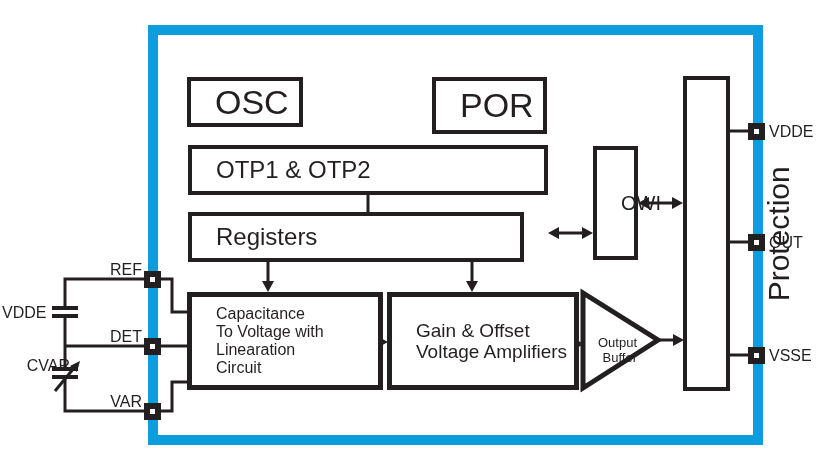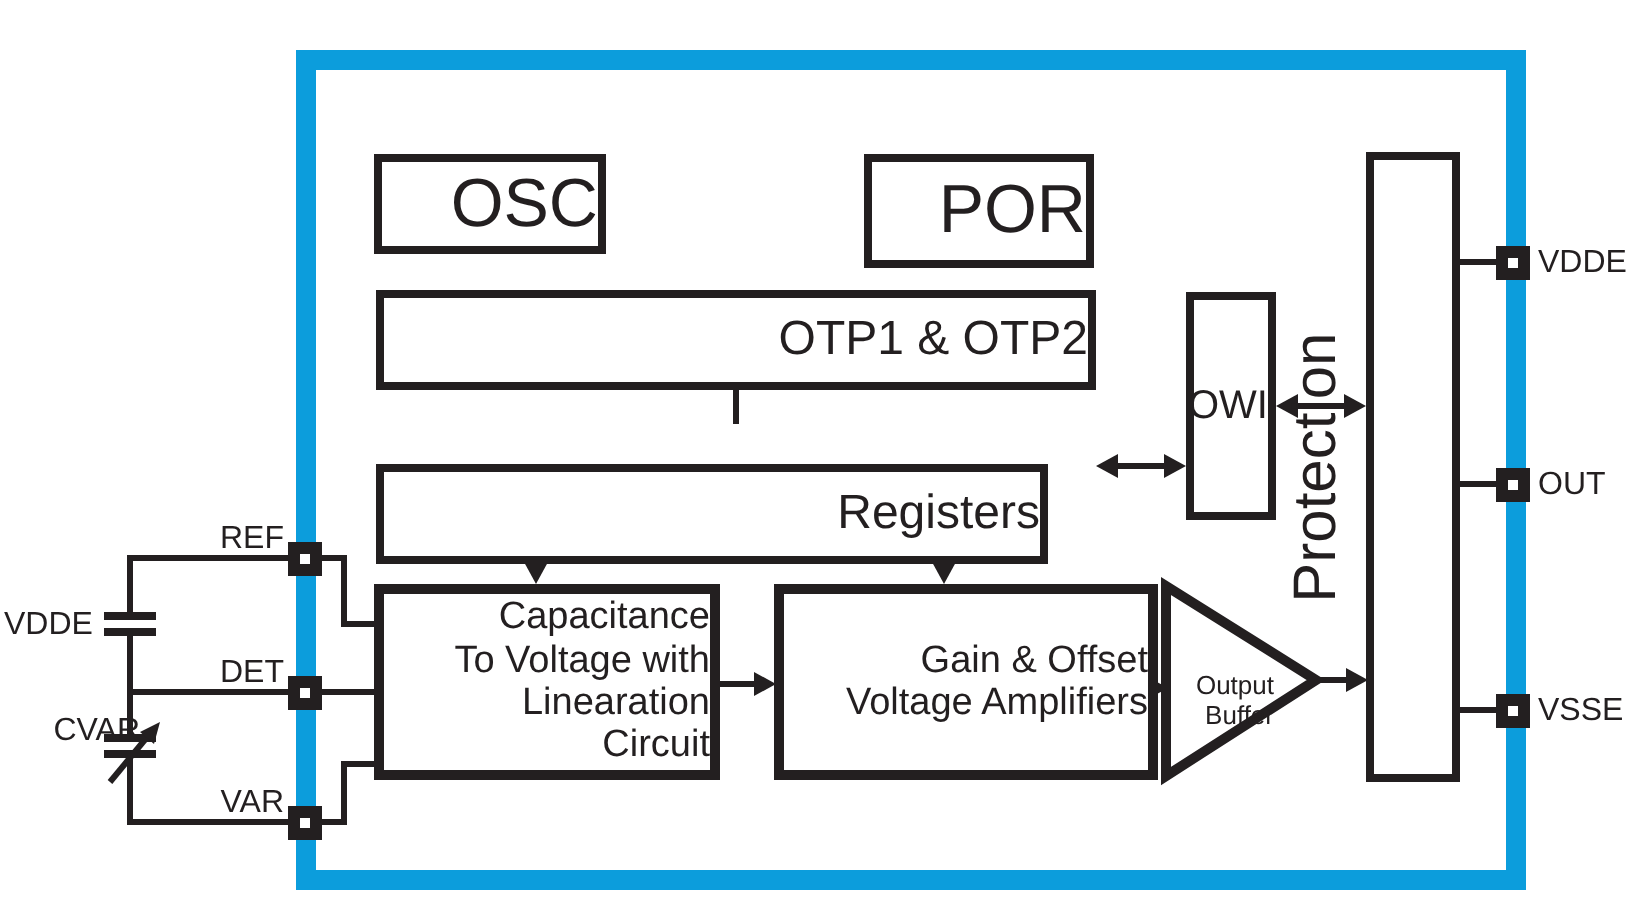--- a/index.html
+++ b/index.html
@@ -12,22 +12,22 @@
     position:absolute; left:148px; top:25px; width:615px; height:420px;
     border:10px solid var(--accent); box-sizing:border-box; z-index:0; background:transparent;
   }
   svg.wires { position:absolute; left:0; top:0; z-index:1; }
   .w    { stroke:var(--line); stroke-width:3; fill:none; }
   .plate{ stroke:var(--line); stroke-width:4; fill:none; }
   .head { fill:var(--line); stroke:none; }
   .tri  { fill:#fff; stroke:var(--line); stroke-width:5; stroke-linejoin:miter; }
   .blk {
     position:absolute; background:#fff; border:4px solid var(--line); box-sizing:border-box;
-    display:flex; flex-direction:column; align-items:flex-end; justify-content:center;
-    text-align:center; z-index:2; line-height:1.12;
+    display:flex; flex-direction:column; align-items:flex-start; justify-content:center;
+    text-align:center; z-index:2; line-height:1.12;padding-left:24px;
   }
   .blk-thick { border-width:5px; }
   .pin {
     position:absolute; width:17px; height:17px; background:#fff;
     border:6px solid var(--line); box-sizing:border-box; z-index:3;
   }
   .lbl { position:absolute; font-size:16px; line-height:1; z-index:2; white-space:nowrap; }
   .lbl-r { text-align:right; }
   .vert-text { transform:rotate(-90deg); white-space:nowrap; font-size:30px; }
   .ob-label {
@@ -102,25 +102,25 @@
   </div>
 
   <div class="blk" style="left:432px; top:77px; width:115px; height:57px; font-size:34px;">
     <span>POR</span>
   </div>
 
   <div class="blk" style="left:188px; top:145px; width:360px; height:50px; font-size:24px;">
     <span>OTP1 &amp; OTP2</span>
   </div>
 
-  <div class="blk" style="left:188px; top:212px; width:336px; height:50px; font-size:24px;margin-top:20px;">
+  <div class="blk" style="left:188px; top:212px; width:336px; height:50px; font-size:24px;">
     <span>Registers</span>
   </div>
 
-  <div class="blk blk-thick" style="left:187px; top:292px; width:173px; height:98px; font-size:19px;">
+  <div class="blk blk-thick" style="left:187px; top:292px; width:196px; height:98px; font-size:16px;">
     <span>Capacitance</span>
     <span>To Voltage with</span>
     <span>Linearation</span>
     <span>Circuit</span>
   </div>
 
   <div class="blk blk-thick" style="left:387px; top:292px; width:192px; height:98px; font-size:19px;">
     <span>Gain &amp; Offset</span>
     <span>Voltage Amplifiers</span>
   </div>

